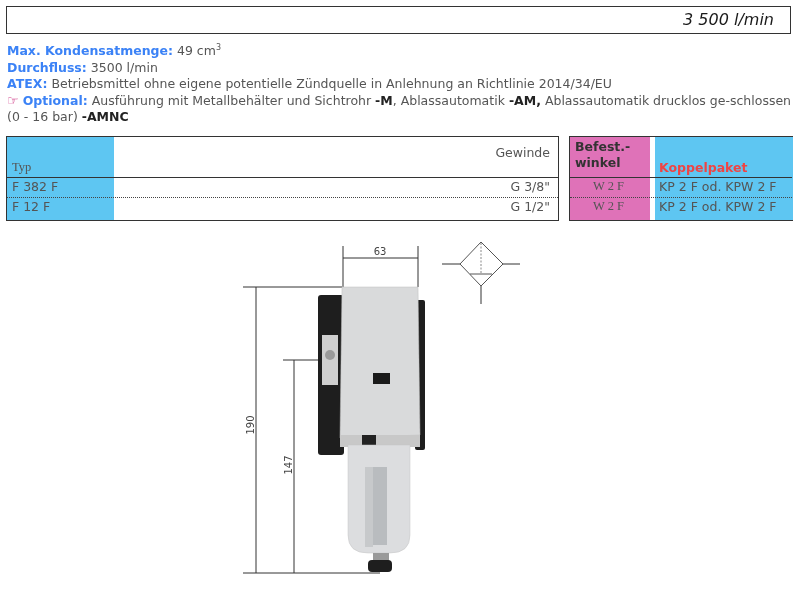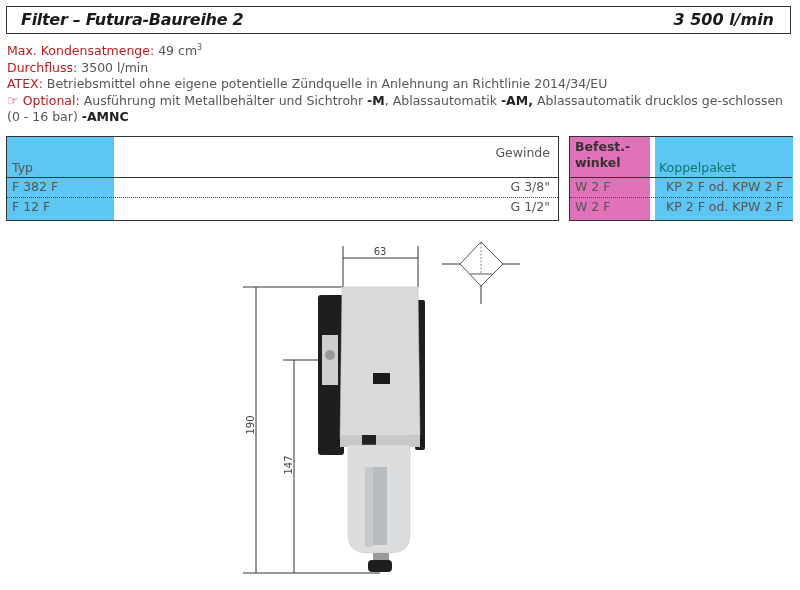--- a/index.html
+++ b/index.html
@@ -9,64 +9,63 @@
   }
   .title-box {
     position: absolute; left: 6px; top: 6px; width: 785px; height: 28px;
     border: 1px solid #333; box-sizing: border-box;
   }
   .title-left {
     position: absolute; left: 14px; top: 3px; font-size: 16px; font-weight: bold; font-style: italic;
     color: #1a1a1a; letter-spacing: -0.3px;
   }
   .title-right {
-    position: absolute; right: 16px; top: 3px; font-size: 16px; font-weight: bold; font-style: italic;
+    position: absolute; right: 16px; top: 3px; font-size: 16px; font-weight: normal; font-style: italic;
     color: #1a1a1a;
   }
   .specs { position: absolute; left: 7px; top: 40px; width: 790px; font-size: 12.5px; line-height: 16.5px; color: #555; }
   .specs b { color: #222; font-weight: bold; }
-  .specs .lbl { color: #b91c1c; font-weight: normal; text-align: center; }
+  .specs .lbl { color: #3b82f6; font-weight: bold; text-align: center; }
   .hand { color: #d0408a; font-size: 13px; }
   sup { font-size: 8px; }
 
   .tbl-main {
     position: absolute; left: 6px; top: 136px; width: 553px; height: 85px;
     border: 1.5px solid #333; box-sizing: border-box;
   }
   .col-typ { position: absolute; left: 0; top: 0; width: 107px; height: 100%; background: #5ec6f2; }
   .hdr-row { position: absolute; left: 0; top: 0; width: 100%; height: 41px; border-bottom: 1.5px solid #333; box-sizing: border-box; }
   .row1 { position: absolute; left: 0; top: 41px; width: 100%; height: 20px; border-bottom: 1px dotted #444; box-sizing: border-box; padding-left: 32px; }
   .row2 { position: absolute; left: 0; top: 61px; width: 100%; height: 21px; }
   .cell { position: absolute; font-size: 12.5px; color: #555; white-space: nowrap; }
-  .hdr-typ { left: 5px; bottom: 2px; }
+  .hdr-typ { left: 5px; bottom: 2px; font-family: Liberation Serif, serif; }
   .hdr-gew { right: 8px; bottom: 17px; }
   .c-typ { left: 5px; top: 1px; }
   .c-gew { right: 8px; top: 1px; text-align: right; }
 
   .tbl-side {
     position: absolute; left: 569px; top: 136px; width: 224px; height: 85px;
     border: 1.5px solid #333; box-sizing: border-box; padding-left: 16px;
   }
   .col-bef { position: absolute; left: 0; top: 0; width: 80px; height: 100%; background: #df72b8; }
   .col-kop { position: absolute; left: 85px; top: 0; width: 138px; height: 100%; background: #5ec6f2; }
   .side-hdr { position: absolute; left: 0; top: 0; width: 100%; height: 41px; border-bottom: 1.5px solid #333; box-sizing: border-box; }
   .side-r1 { position: absolute; left: 0; top: 41px; width: 100%; height: 20px; border-bottom: 1px dotted #444; box-sizing: border-box; }
   .side-r2 { position: absolute; left: 0; top: 61px; width: 100%; height: 21px; }
   .h-bef { left: 5px; top: 2px; font-weight: bold; color: #333; line-height: 16px; white-space: pre-line; }
-  .h-kop { left: 89px; bottom: 2px; font-weight: normal; color: #0f766e; }
-  .c-bef { left: 5px; top: 1px; }
-  .c-kop { left: 96px; top: 1px; }
+  .h-kop { left: 89px; bottom: 2px; font-weight: bold; color: #ef4444; }
+  .c-bef { left: 23px; top: 1px; font-family: Liberation Serif, serif; }
+  .c-kop { left: 89px; top: 1px; }
 
   .figure { position: absolute; left: 230px; top: 235px; width: 330px; height: 355px; }
 </style>
 </head>
 <body>
 
 <div class="title-box">
-  <span class="title-left">Filter – Futura-Baureihe 2</span>
   <span class="title-right">3 500 l/min</span>
 </div>
 
 <div class="specs">
   <div>
     <span class="lbl">Max. Kondensatmenge:</span><span> 49 cm</span><sup>3</sup>
   </div>
   <div>
     <span class="lbl">Durchfluss:</span><span> 3500 l/min</span>
   </div>

